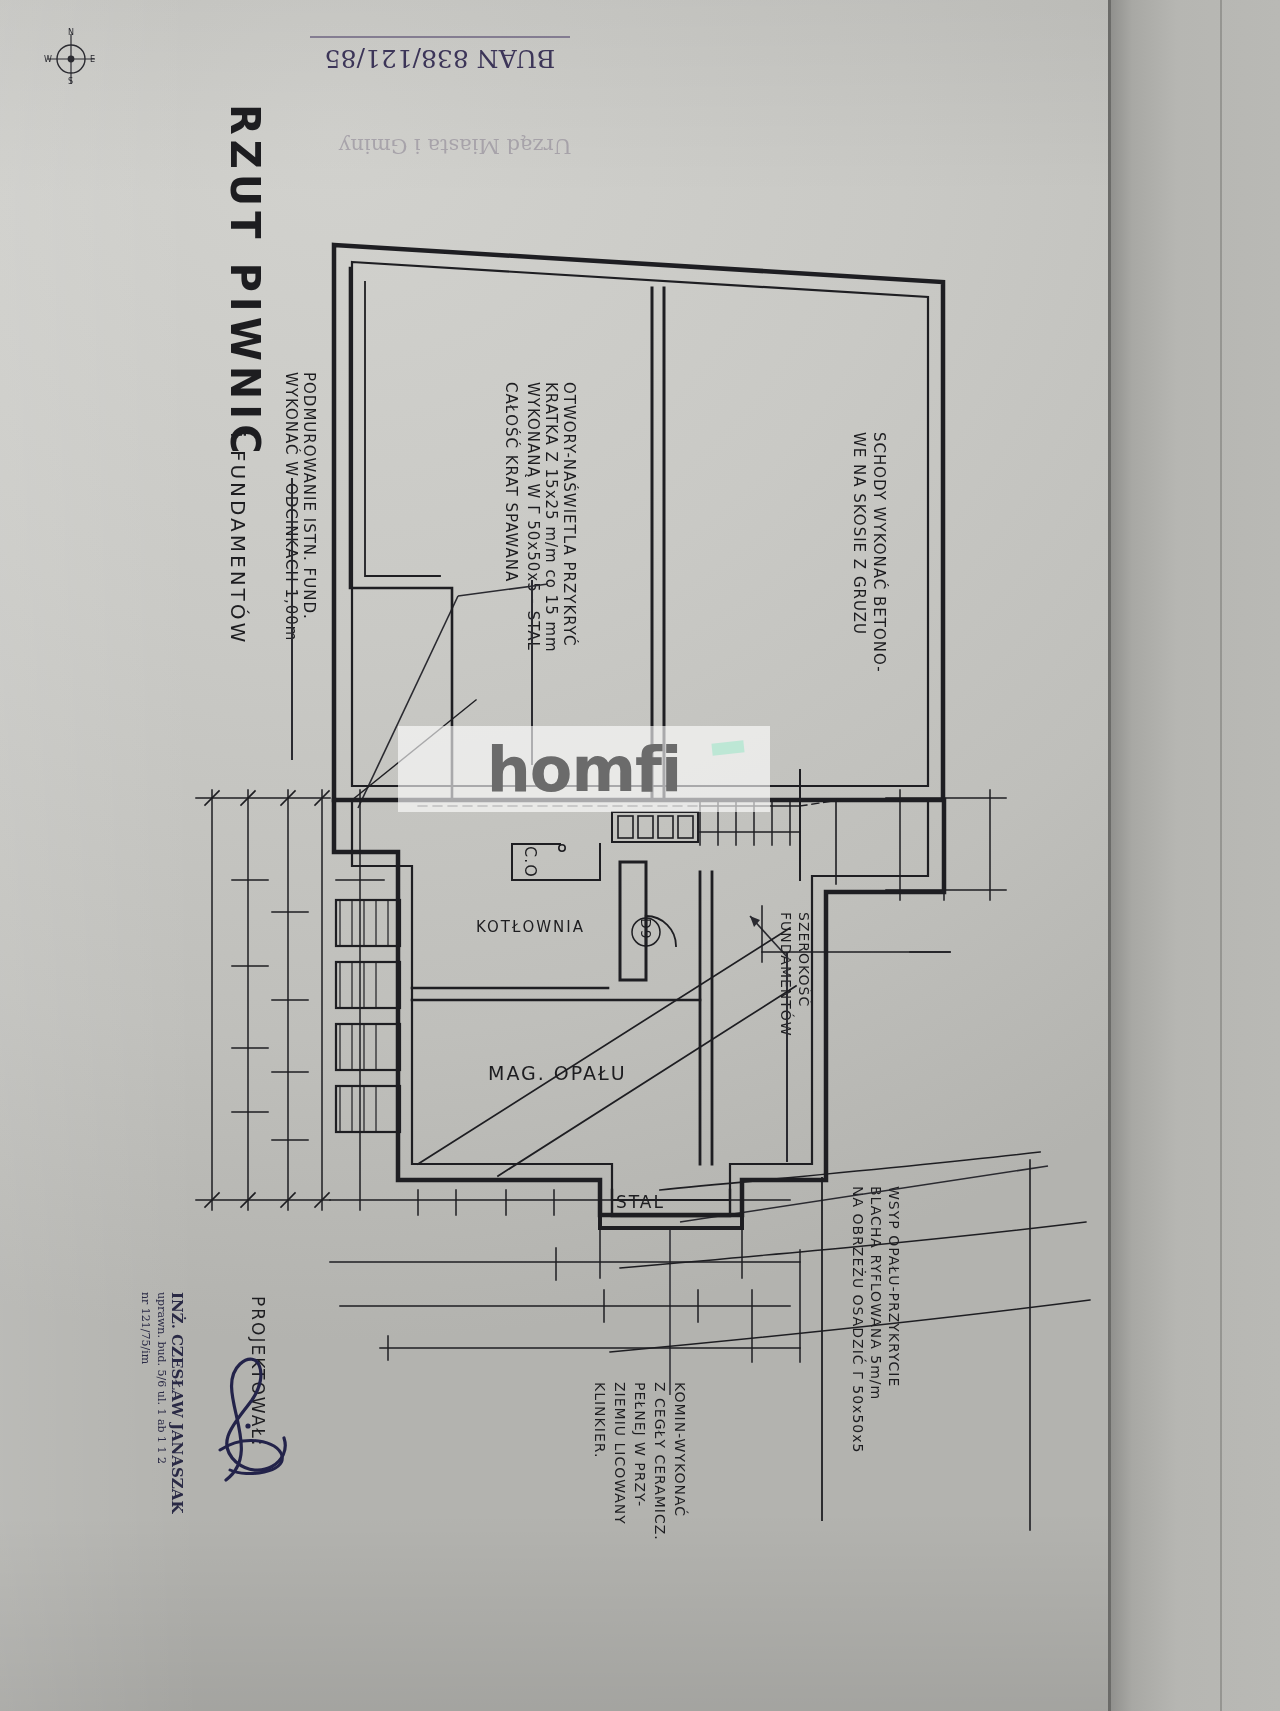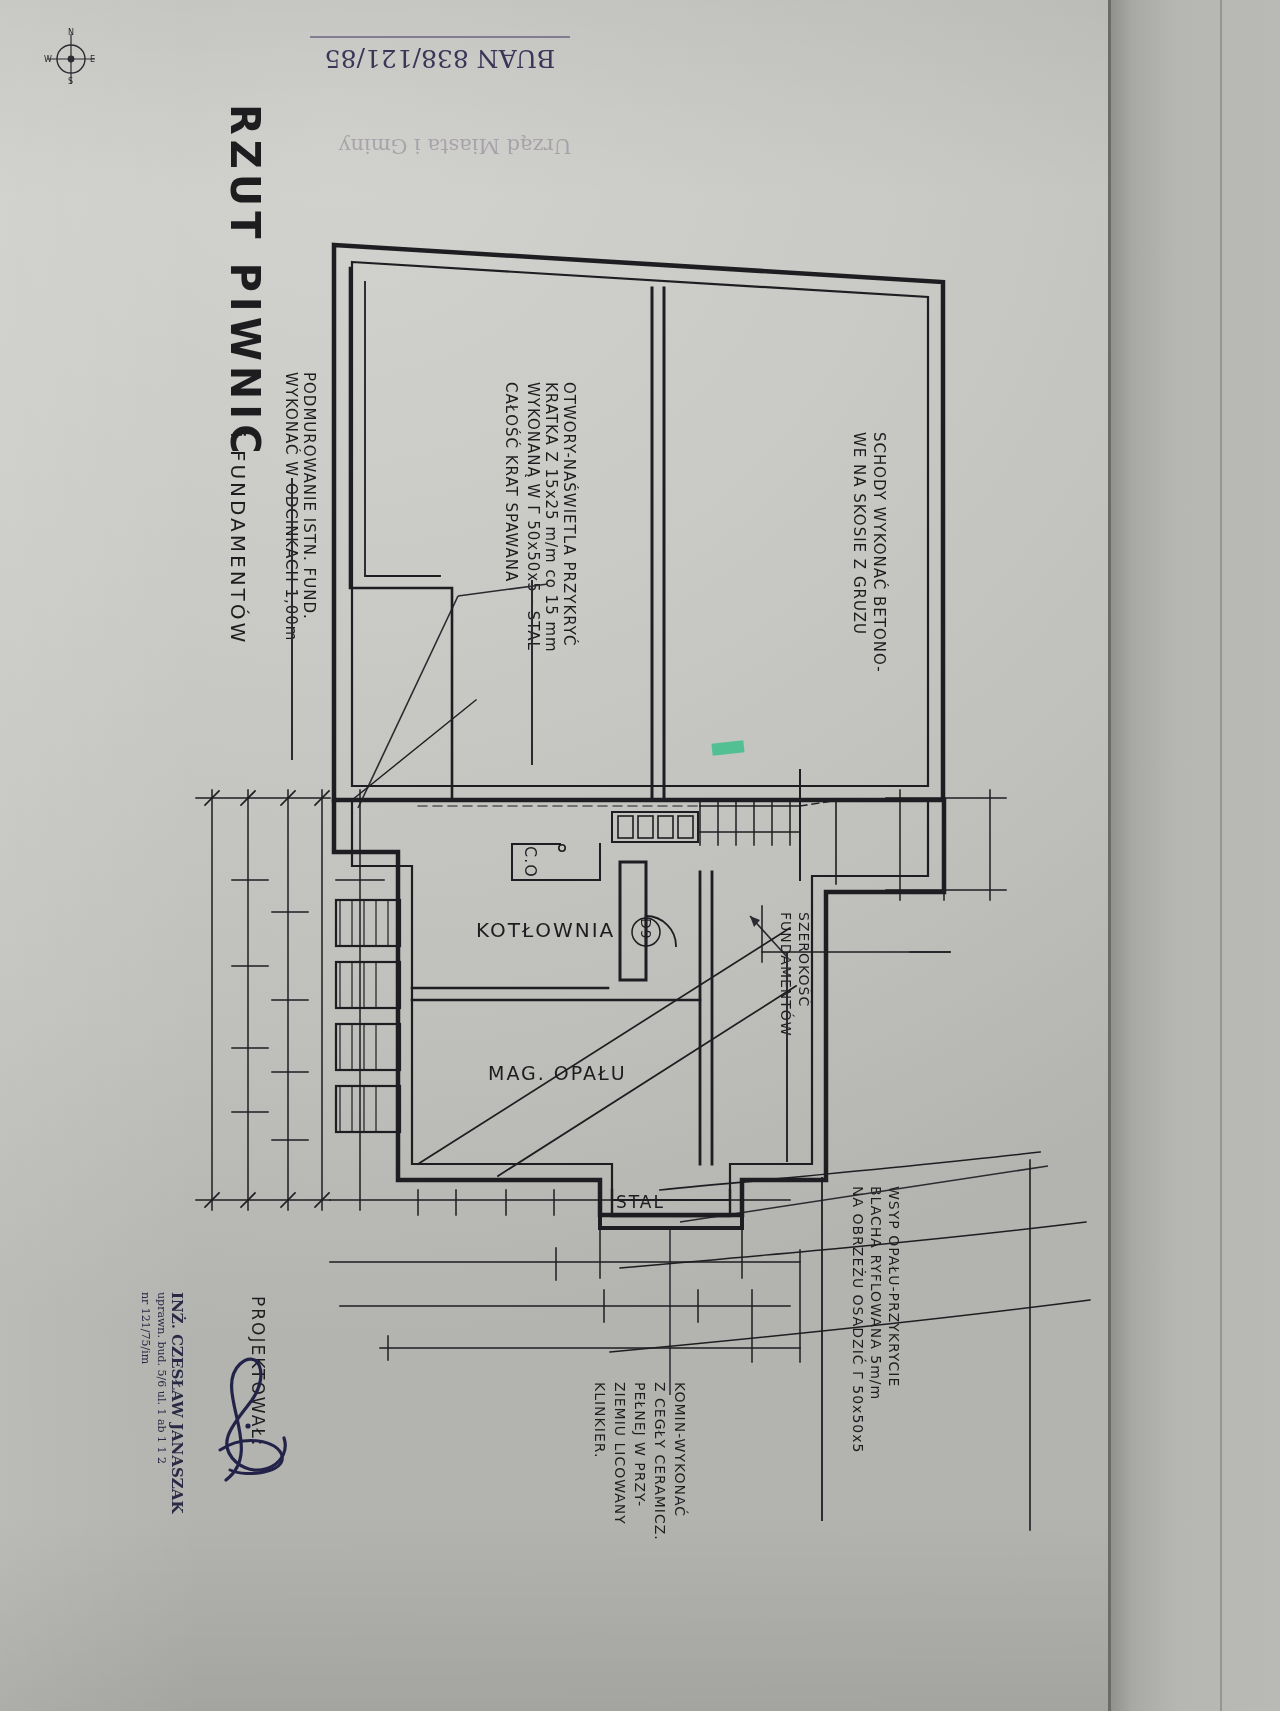--- a/index.html
+++ b/index.html
@@ -300,21 +300,21 @@
         <line x1="700" y1="832" x2="800" y2="832"></line>
       </g>
 
       <line x1="800" y1="806" x2="840" y2="800" stroke-width="1.4" stroke-dasharray="7 5"></line>
       <line x1="418" y1="806" x2="700" y2="806" stroke-width="1.2" stroke-dasharray="9 6"></line>
     </g>
   </svg>
 
   <div class="greenmark" style="left:712px;top:742px;width:32px;height:12px;transform:rotate(-6deg);"></div>
 
-  <div class="ink hand" style="left:476px;top:918px;font-size:20px;letter-spacing:2px;">KOTŁOWNIA</div>
+  <div class="ink hand" style="left:476px;top:918px;font-size:15px;letter-spacing:2px;">KOTŁOWNIA</div>
   <div class="ink hand" style="left:488px;top:1062px;font-size:19px;letter-spacing:2px;">MAG. OPAŁU</div>
   <div class="ink hand" style="left:616px;top:1192px;font-size:17px;letter-spacing:2px;">STAL</div>
   <div class="ink hand rot90" style="left:540px;top:846px;font-size:16px;letter-spacing:1px;">C.O.</div>
   <div class="ink hand rot90" style="left:654px;top:918px;font-size:14px;">D9</div>
 
   <div class="dim" style="left:492px;top:998px;">100</div>
 
   <div class="dim" style="left:586px;top:752px;">129</div>
 
   <div class="dim" style="left:604px;top:844px;">150</div>
@@ -331,20 +331,23 @@
 
   <div class="dim" style="left:530px;top:1322px;">575</div>
   <div class="dim" style="left:624px;top:1292px;">120</div>
   <div class="dim" style="left:700px;top:1292px;">150</div>
   <div class="dim" style="left:770px;top:1250px;">100</div>
 
   <div class="dim" style="left:342px;top:1196px;">100</div>
   <div class="dim" style="left:348px;top:1254px;">80</div>
   <div class="dim" style="left:350px;top:1322px;">40</div>
 
+  <div id="watermark">
+    <span>homfi</span>
+  </div>
 
   <div class="ink hand rot90" style="left:268px;top:1296px;font-size:17px;letter-spacing:2px;">PROJEKTOWAŁ:</div>
 
   <div style="position:absolute;left:186px;top:1292px;">
     <div class="rot90" style="position:absolute;left:0;top:0;font-size:15px;font-family:'DejaVu Serif',serif;color:#2a2a45;font-weight:bold;">INŻ. CZESŁAW JANASZAK</div>
     <div class="rot90" style="position:absolute;left:-18px;top:0;font-size:11px;font-family:'DejaVu Serif',serif;color:#2a2a45;">uprawn. bud. 5/6 ul. 1 ab 1 1 2</div>
     <div class="rot90" style="position:absolute;left:-34px;top:0;font-size:11px;font-family:'DejaVu Serif',serif;color:#2a2a45;">nr 121/75/im</div>
   </div>
 
   <svg style="position:absolute;left:196px;top:1330px;width:110px;height:170px">

